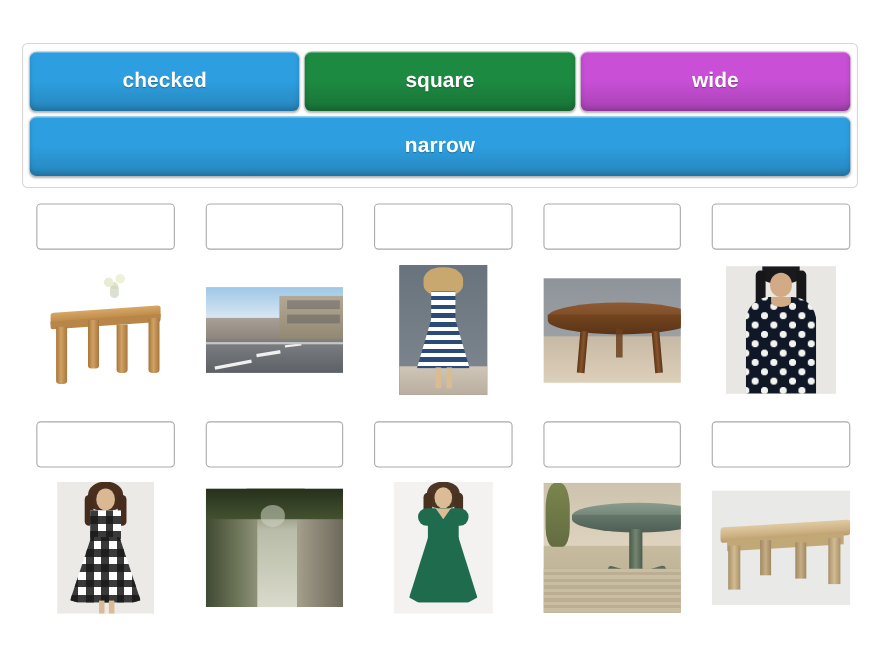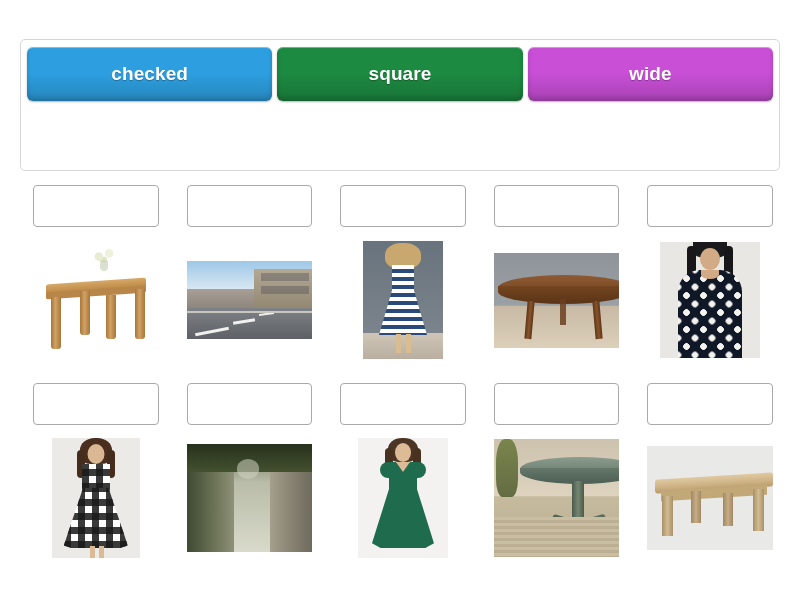--- a/index.html
+++ b/index.html
@@ -208,20 +208,23 @@
       </div>
       <div class="tile" style="background: linear-gradient(rgb(29, 138, 65) 0%, rgb(29, 138, 65) 48%, rgb(24, 116, 55) 100%);">
         <span>square</span>
       </div>
       <div class="tile" style="background: linear-gradient(rgb(200, 79, 214) 0%, rgb(200, 79, 214) 48%, rgb(168, 66, 180) 100%);">
         <span>wide</span>
       </div>
     </div>
 
     <div class="bank-row">
+      <div class="tile" style="background: linear-gradient(rgb(45, 159, 224) 0%, rgb(45, 159, 224) 48%, rgb(38, 134, 188) 100%);">
+        <span>narrow</span>
+      </div>
     </div>
 
   </div>
 
   <div class="drop-row" id="drop-row-1">
     <div class="drop-box"></div>
     <div class="drop-box"></div>
     <div class="drop-box"></div>
     <div class="drop-box"></div>
     <div class="drop-box"></div>

